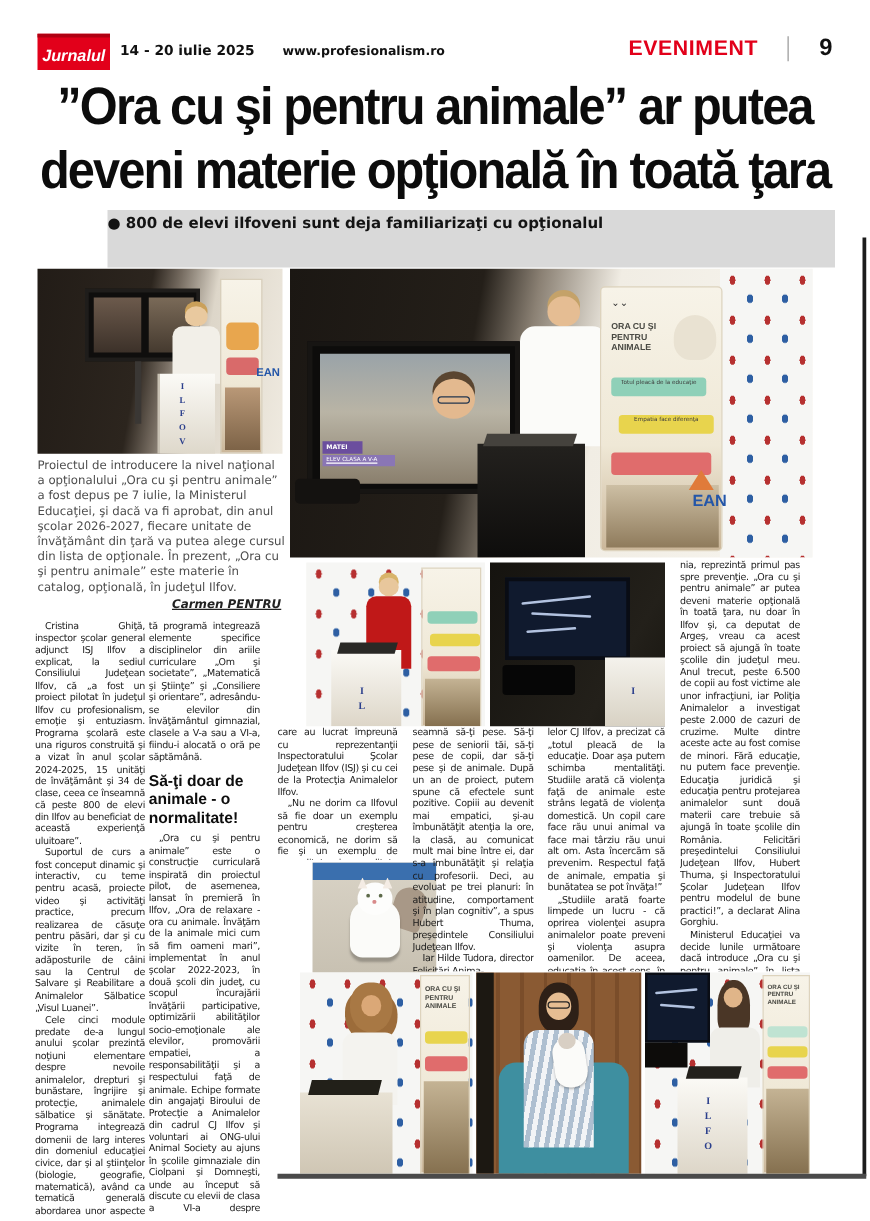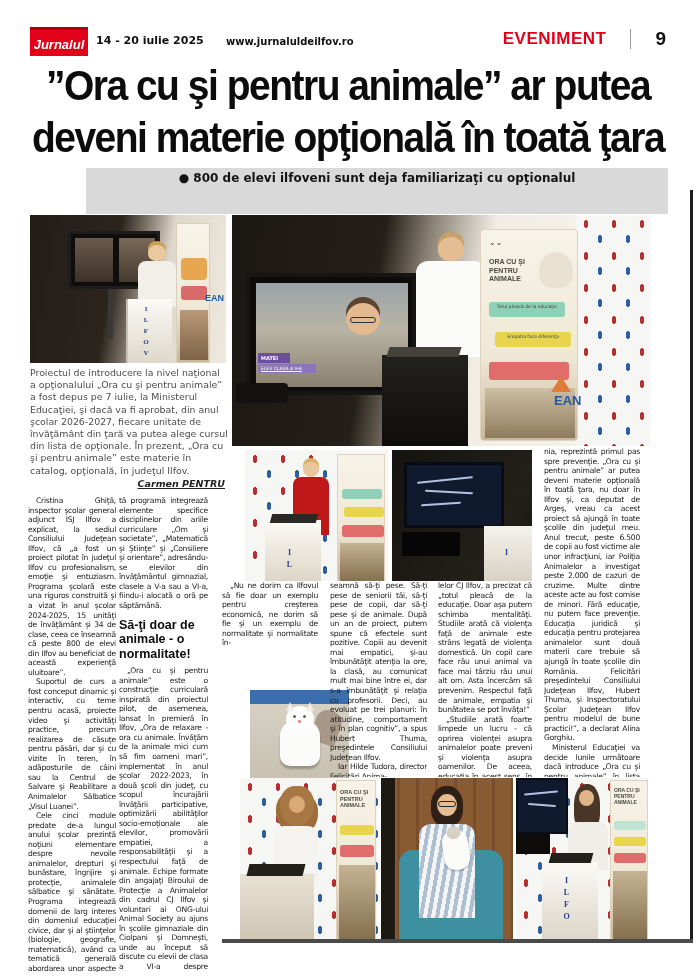--- a/index.html
+++ b/index.html
@@ -19,21 +19,21 @@
   .hsec .pg  { font-family:"Liberation Sans", sans-serif; font-weight:bold; font-size:19px; }
 
   
   .headline { left:0; top:60px; width:696px; text-align:center;
               font-family:"Liberation Sans", sans-serif; font-weight:bold;
               font-size:39px; line-height:48px; letter-spacing:-1.5px; color:#0c0c0c;
               transform:scaleY(1.08); transform-origin:top; }
 
   
   .deck { left:86px; top:168px; width:582px; height:46px; background:#d9d9d9;
-          text-align:center; font-size:12px; font-weight:bold; line-height:14.8px;
+          text-align:left; font-size:12px; font-weight:bold; line-height:14.8px;
           padding-top:3px; color:#141414; }
 
   
   .photo { position:absolute; overflow:hidden; background:#b7b0a6; }
   .shields { background-color:#f6f6f4;
     background-image:
       radial-gradient(ellipse 4px 6px at 10px 9px, #b63030 60%, transparent 61%),
       radial-gradient(ellipse 4px 6px at 24px 24px, #2e5fa3 60%, transparent 61%);
     background-size:28px 32px; }
   .bannerbg { background:linear-gradient(180deg,#f7f3e8 0%,#efe8d6 60%,#cbb79a 100%); }
@@ -66,21 +66,21 @@
   .vrule { left:690px; top:190px; width:3px; height:751px; background:#1c1c1c; }
   .brule { left:222px; top:939px; width:471px; height:4px; background:#4a4a4a; }
 
   .figure-part { position:absolute; }
 </style>
 </head>
 <body>
 
 <div class="abs logo">Jurnalul</div>
 <div class="abs hdate">14 - 20 iulie 2025</div>
-<div class="abs hurl">www.jurnaluldeilfov.ro</div>
+<div class="abs hurl">www.profesionalism.ro</div>
 <div class="abs hsec">
   <span class="evn">EVENIMENT</span>
   <span class="sep"></span>
   <span class="pg">9</span>
 </div>
 
 <div class="abs headline">
   <div>”Ora cu şi pentru animale” ar putea</div>
   <div>deveni materie opţională în toată ţara</div>
 </div>
@@ -233,20 +233,21 @@
   <p>Cele cinci module predate de-a lungul anului şcolar prezintă noţiuni elementare despre nevoile animalelor, drepturi şi bunăstare, îngrijire şi protecţie, animalele sălbatice şi sănătate. Programa integrează domenii de larg interes din domeniul educaţiei civice, dar şi al ştiinţelor (biologie, geografie, matematică), având ca tematică generală abordarea unor aspecte ştiinţifice ale relaţiei om - animale de companie şi al respectului pentru vieţuitoare şi mediul înconjurător. Aceas-</p>
 </div>
 
 <div class="col c2">
   <p class="cont">tă programă integrează elemente specifice disciplinelor din ariile curriculare „Om şi societate”, „Matematică şi Ştiinţe” şi „Consiliere şi orientare”, adresându-se elevilor din învăţământul gimnazial, clasele a V-a sau a VI-a, fiindu-i alocată o oră pe săptămână.</p>
   <h3 class="colhead">Să-ţi doar de animale - o normalitate!</h3>
   <p>„Ora cu şi pentru animale” este o construcţie curriculară inspirată din proiectul pilot, de asemenea, lansat în premieră în Ilfov, „Ora de relaxare - ora cu animale. Învăţăm de la animale mici cum să fim oameni mari”, implementat în anul şcolar 2022-2023, în două şcoli din judeţ, cu scopul încurajării învăţării participative, optimizării abilităţilor socio-emoţionale ale elevilor, promovării empatiei, a responsabilităţii şi a respectului faţă de animale. Echipe formate din angajaţi Biroului de Protecţie a Animalelor din cadrul CJ Ilfov şi voluntari ai ONG-ului Animal Society au ajuns în şcolile gimnaziale din Ciolpani şi Domneşti, unde au început să discute cu elevii de clasa a VI-a despre responsabilitatea faţă de animale. Materia a fost „predată” ulterior de doi medici veterinari, Oana Vasiliu şi Mădălina Lixandru,</p>
 </div>
 
 <div class="col c3">
+  <p class="cont">care au lucrat împreună cu reprezentanţii Inspectoratului Şcolar Judeţean Ilfov (ISJ) şi cu cei de la Protecţia Animalelor Ilfov.</p>
   <p>„Nu ne dorim ca Ilfovul să fie doar un exemplu pentru creşterea economică, ne dorim să fie şi un exemplu de normalitate şi normalitate în-</p>
 </div>
 
 <div class="col c4">
   <p class="cont">seamnă să-ţi pese. Să-ţi pese de seniorii tăi, să-ţi pese de copii, dar să-ţi pese şi de animale. După un an de proiect, putem spune că efectele sunt pozitive. Copiii au devenit mai empatici, şi-au îmbunătăţit atenţia la ore, la clasă, au comunicat mult mai bine între ei, dar s-a îmbunătăţit şi relaţia cu profesorii. Deci, au evoluat pe trei planuri: în atitudine, comportament şi în plan cognitiv”, a spus Hubert Thuma, preşedintele Consiliului Judeţean Ilfov.</p>
   <p>Iar Hilde Tudora, director Felicitări Anima-</p>
 </div>
 
 <div class="col c5">
   <p class="cont">lelor CJ Ilfov, a precizat că „totul pleacă de la educaţie. Doar aşa putem schimba mentalităţi. Studiile arată că violenţa faţă de animale este strâns legată de violenţa domestică. Un copil care face rău unui animal va face mai târziu rău unui alt om. Asta încercăm să prevenim. Respectul faţă de animale, empatia şi bunătatea se pot învăţa!”</p>

